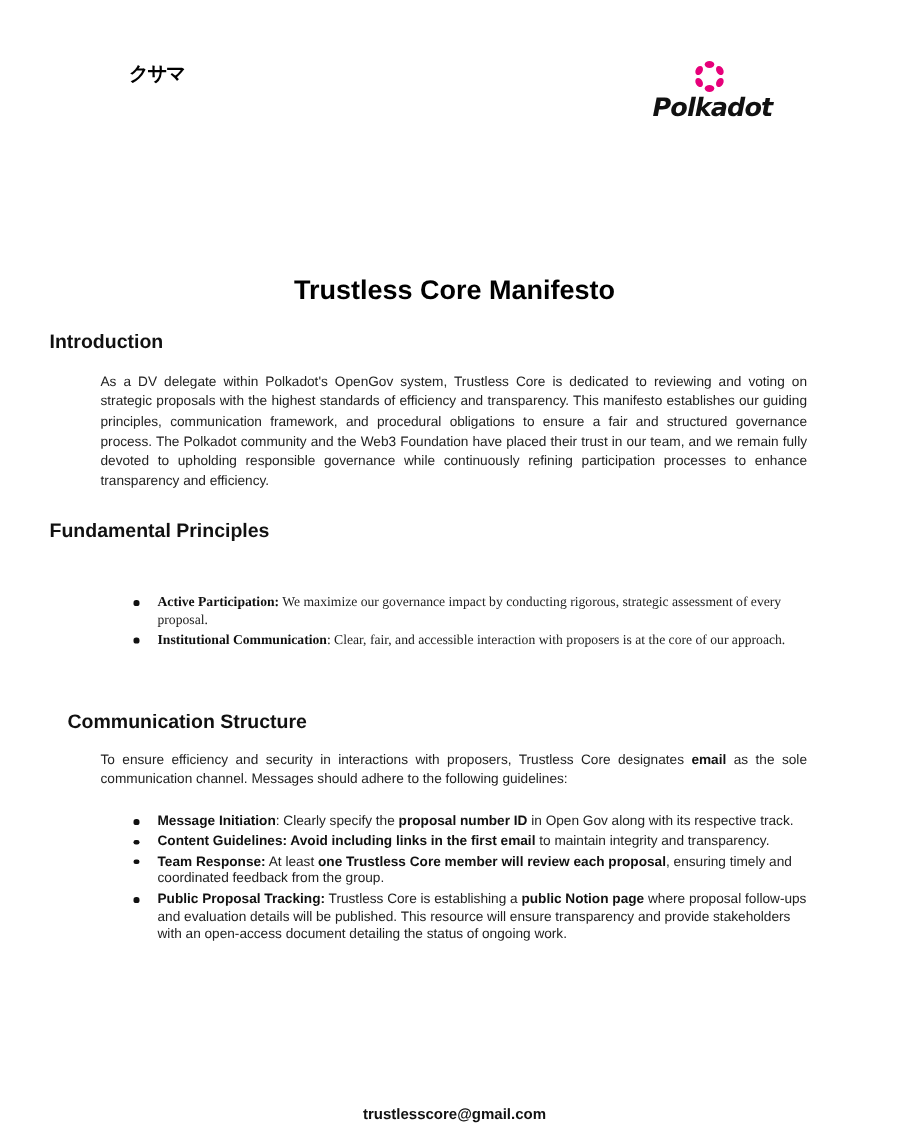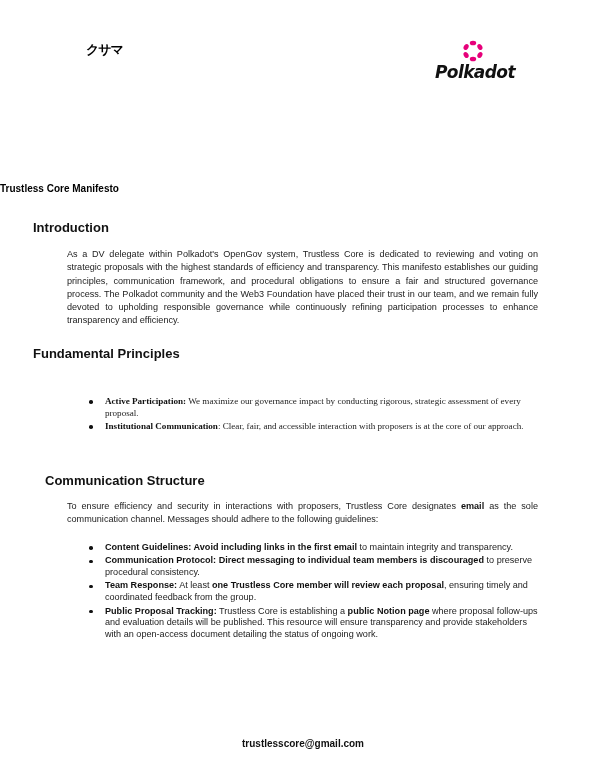--- a/index.html
+++ b/index.html
@@ -16,21 +16,21 @@
       display: flex; align-items: center; flex-direction: column;
     }
     .logo-right svg { display: block; }
     .logo-right .brand {
       font-family: "DejaVu Sans", sans-serif; font-style: italic; font-weight: bold;
       font-size: 17px; letter-spacing: -0.6px; color: #111; margin-left: 4px;
     }
 
     .title {
       position: absolute; left: 0; right: 0; top: 183px;
-      text-align: left; font-weight: bold; font-size: 10px; color: #000;
+      text-align: center; font-weight: bold; font-size: 18px; color: #000;
     }
 
     .h2 {
       position: absolute; left: 33px; font-weight: bold; font-size: 13px; color: #111;
     }
 
     .para {
       position: absolute; left: 67px; width: 471px;
       font-size: 9.1px; line-height: 13.3px; color: #222; text-align: justify;
     }
@@ -80,19 +80,19 @@
 <div class="h2" style="top:346px;">Fundamental Principles</div>
 <ul class="bullets" style="top:396px;font-family:Liberation Serif, serif;">
   <li><b>Active Participation:</b><span> We maximize our governance impact by conducting rigorous, strategic assessment of every proposal.</span></li>
   <li><b>Institutional Communication</b><span>: Clear, fair, and accessible interaction with proposers is at the core of our approach.</span></li>
 </ul>
 
 <div class="h2" style="top:473px;margin-left:12px;">Communication Structure</div>
 <p class="para" style="top:500px; line-height:13px;"><span>To ensure efficiency and security in interactions with proposers, Trustless Core designates </span><b>email</b><span> as the sole communication channel. Messages should adhere to the following guidelines:</span></p>
 
 <ul class="bullets" style="top:542px;">
+  <li><b>Message Initiation</b><span>: Clearly specify the </span><b>proposal number ID</b><span> in Open Gov along with its respective track.</span></li>
   <li><b>Content Guidelines: Avoid including links in the first email</b><span> to maintain integrity and transparency.</span></li>
-  <li><b>Communication Protocol: Direct messaging to individual team members is discouraged</b><span> to preserve procedural consistency.</span></li>
   <li><b>Team Response:</b><span> At least </span><b>one Trustless Core member will review each proposal</b><span>, ensuring timely and coordinated feedback from the group.</span></li>
   <li><b>Public Proposal Tracking:</b><span> Trustless Core is establishing a </span><b>public Notion page</b><span> where proposal follow-ups and evaluation details will be published. This resource will ensure transparency and provide stakeholders with an open-access document detailing the status of ongoing work.</span></li>
 </ul>
 
 <div class="footer-email">trustlesscore@gmail.com</div>
 
 </body></html>

